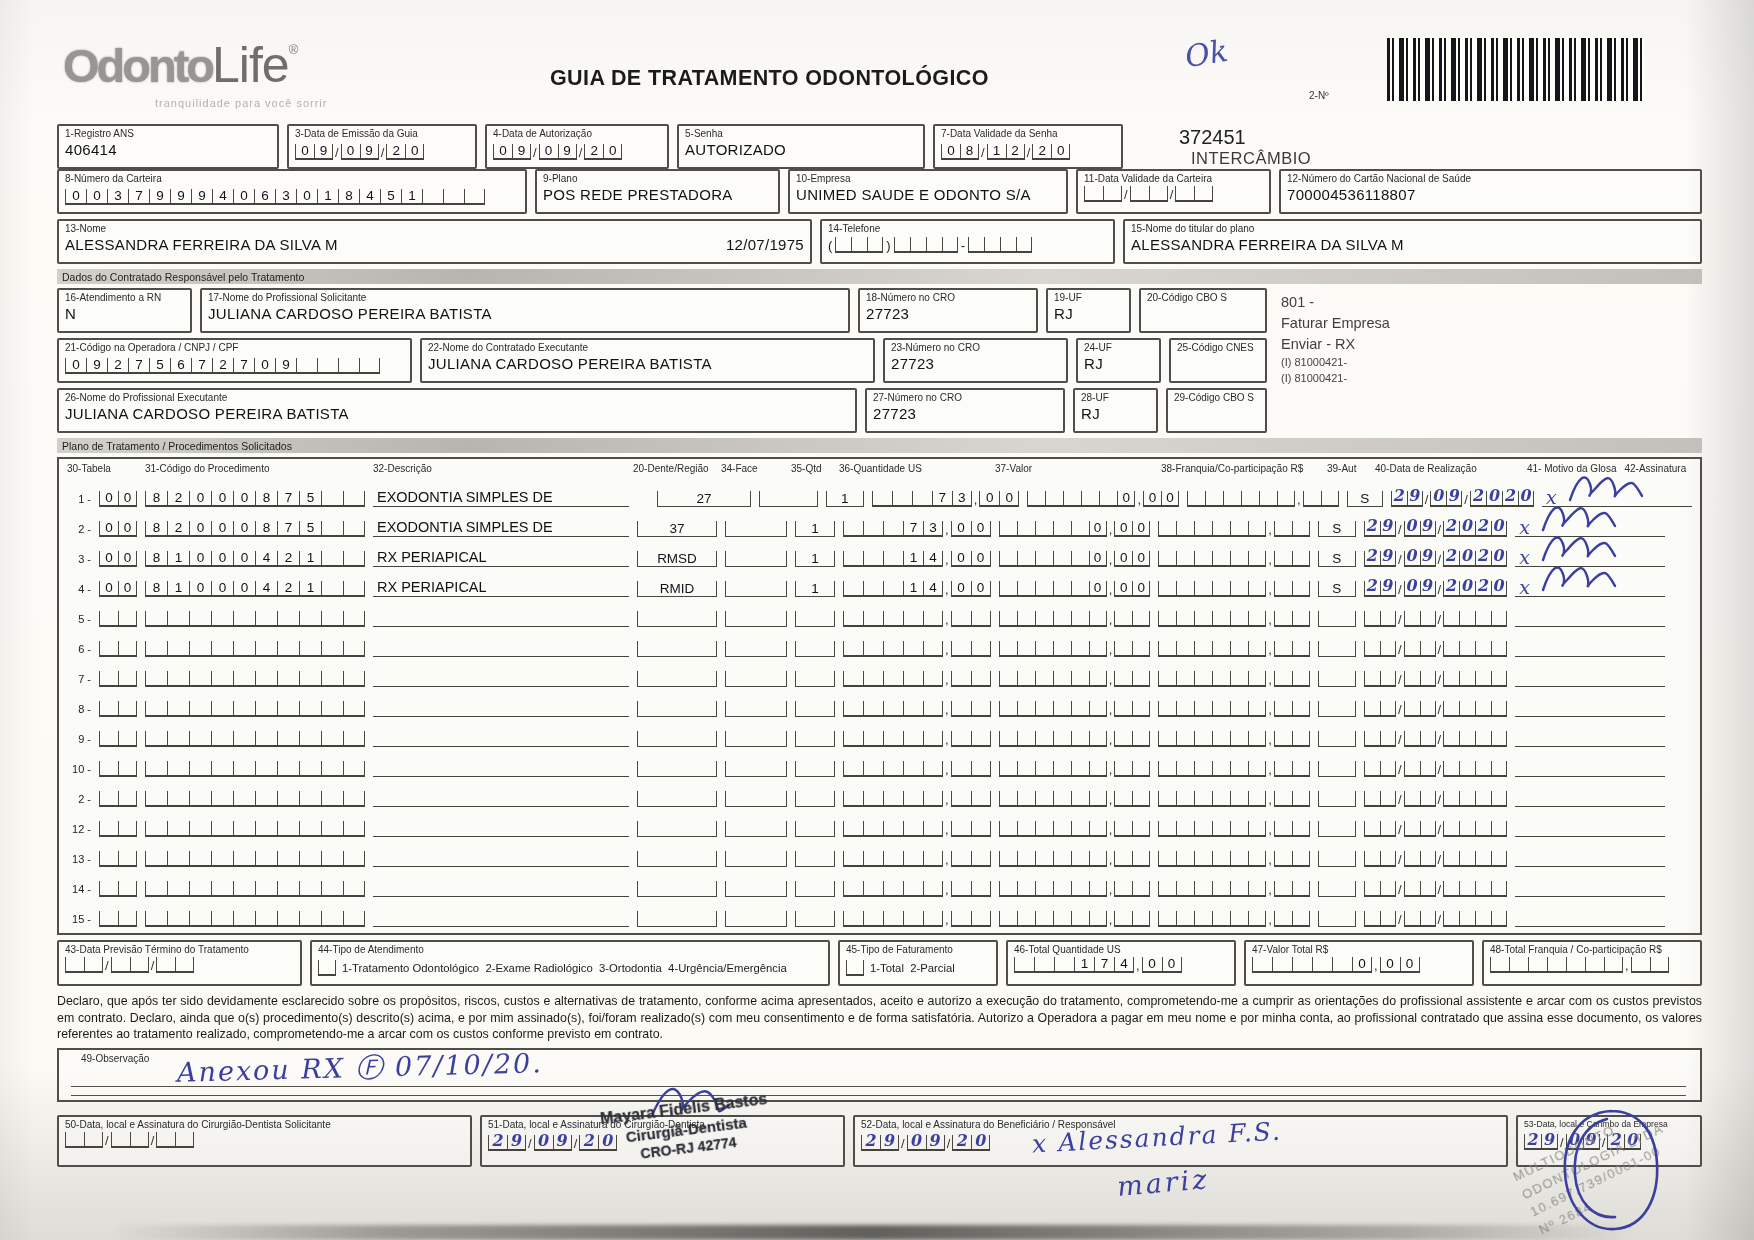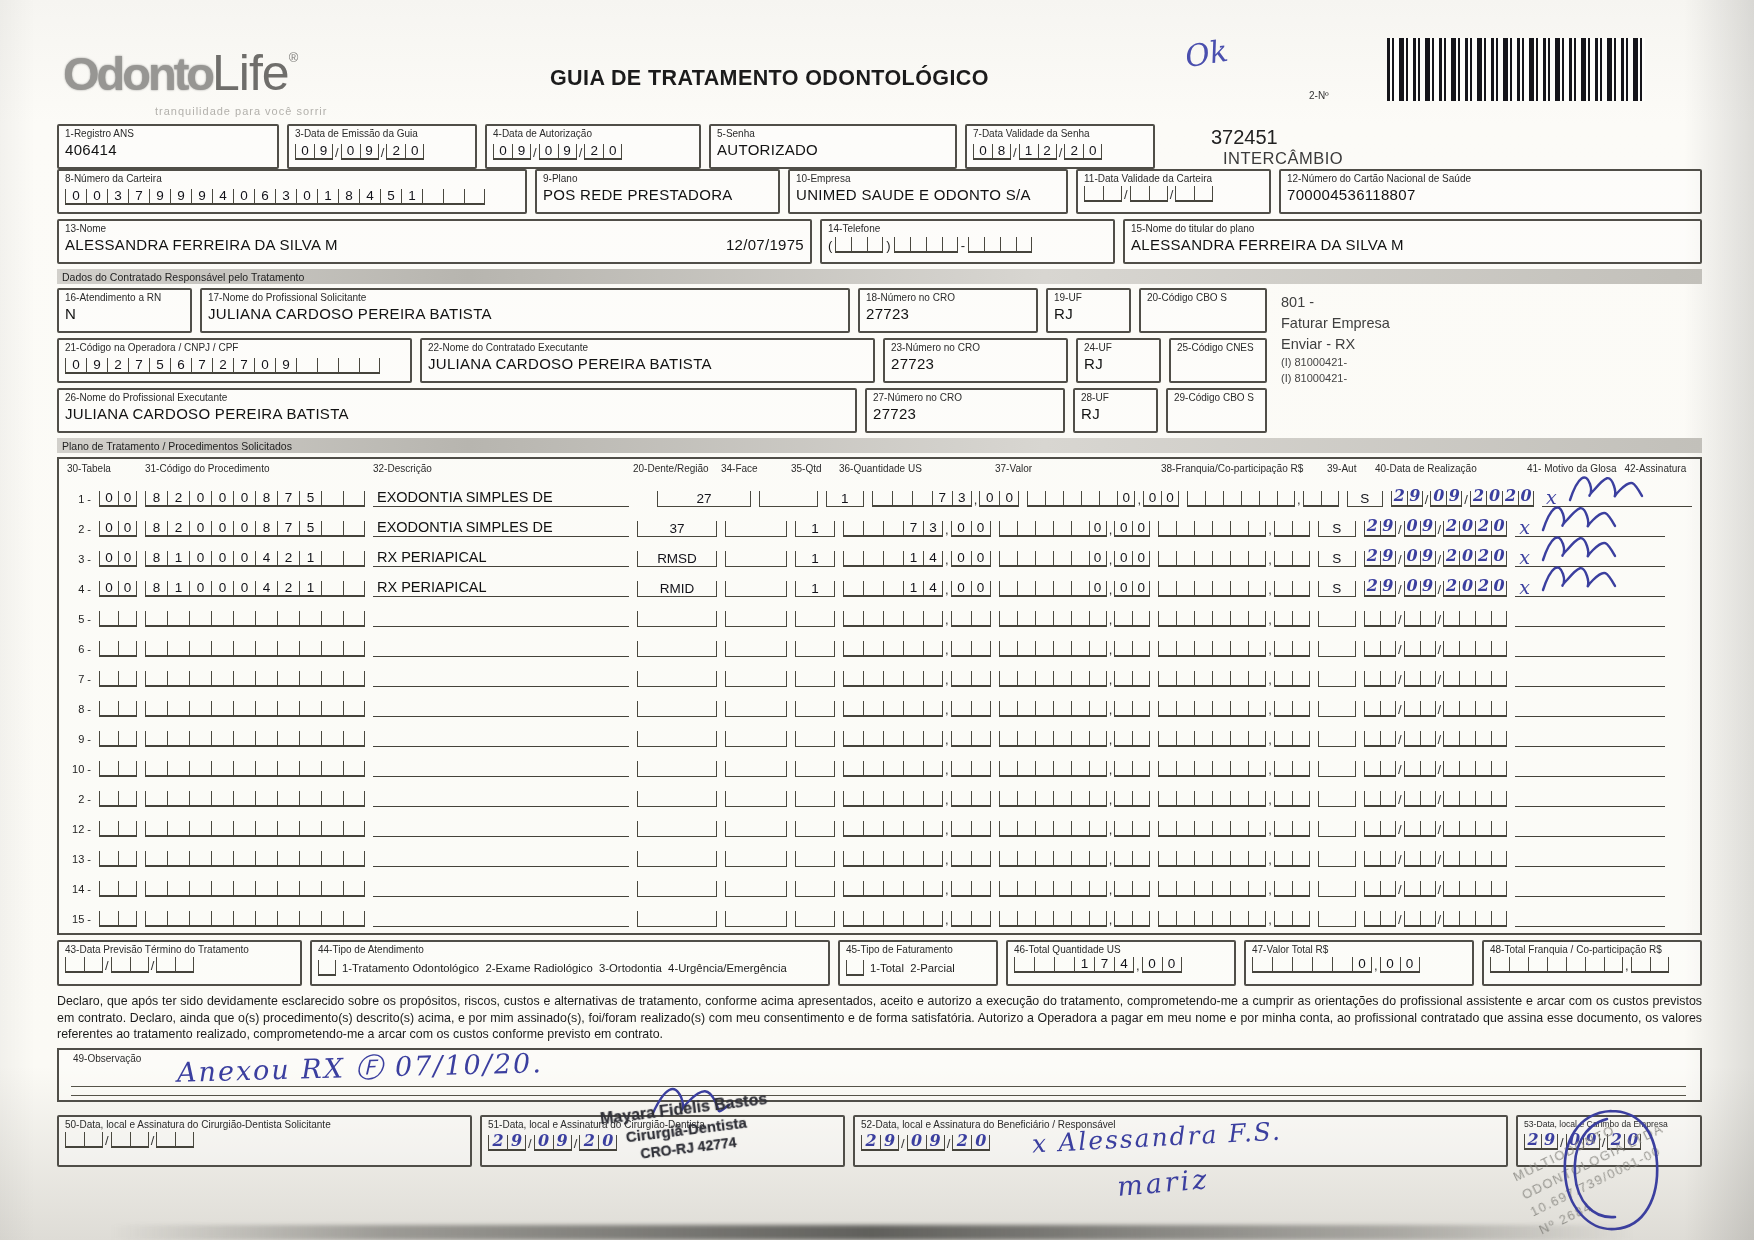--- a/index.html
+++ b/index.html
@@ -17,21 +17,21 @@
   }
   .bottom-band{
     position:absolute;left:110px;right:120px;bottom:0;height:15px;
     background:linear-gradient(90deg, transparent, rgba(75,74,70,.45) 18%, rgba(60,60,57,.78) 50%, rgba(75,74,70,.35) 85%, transparent);
     filter:blur(2px);
   }
   .form{position:absolute;left:57px;top:38px;width:1645px;color:#1c1c1c;}
 
   
   .hdr{position:relative;height:86px;}
-  .logo{position:absolute;left:6px;top:10px;line-height:1;}
+  .logo{position:absolute;left:6px;top:2px;line-height:1;}
   .logo .lg-main{font-size:47px;font-weight:bold;color:#979693;letter-spacing:-3px;text-shadow:0 0 2px rgba(130,130,128,.9);}
   .logo .lg-accent{font-size:50px;font-weight:400;color:#6f6e6b;letter-spacing:-1px;}
   .logo .lg-reg{font-size:13px;color:#7c7b78;vertical-align:28px;}
   .logo .lg-tag{display:block;margin:8px 0 0 92px;font-size:11px;color:#b3b1ac;letter-spacing:1px;}
   .title{position:absolute;left:493px;top:28px;font-size:21.5px;font-weight:600;color:#1b1b1b;letter-spacing:.4px;}
   .ok-note{position:absolute;left:1128px;top:-2px;font-family:"DejaVu Serif",serif;font-style:italic;font-size:30px;color:#4a4fae;transform:rotate(-9deg);}
   .bc-label{position:absolute;left:1252px;top:52px;font-size:10px;color:#333;}
   .barcode{position:absolute;left:1330px;top:0;width:258px;height:63px;
     background:repeating-linear-gradient(90deg,#15151a 0 3px,#fdfdfa 3px 5px,#15151a 5px 7px,#fdfdfa 7px 12px,#15151a 12px 17px,#fdfdfa 17px 19px,#15151a 19px 21px,#fdfdfa 21px 26px);}
   
@@ -62,21 +62,21 @@
   .ph{flex:0 0 auto;}
   .trow{display:flex;gap:8px;align-items:flex-end;height:30px;}
   .c-num{flex:0 0 24px;font-size:11px;color:#222;text-align:right;line-height:16px;}
   .c-desc{flex:0 0 252px;border-bottom:1.6px solid #45433b;height:17px;font-size:14.5px;line-height:16px;padding-left:4px;color:#121212;white-space:nowrap;overflow:hidden;}
   .c-sig{flex:0 0 150px;border-bottom:1.6px solid #45433b;height:24px;position:relative;}
   .c-sig .sig-x{position:absolute;left:4px;bottom:-2px;font-size:19px;}
   .c-sig svg{position:absolute;left:22px;bottom:-4px;overflow:visible;}
   
   .decl{margin-top:7px;font-size:12.4px;color:#1b1b1b;text-align:justify;line-height:1.33;}
   .obs-box{border:2px solid #504e48;margin-top:5px;height:54px;position:relative;box-sizing:border-box;background:rgba(255,255,255,.3);}
-  .obs-box .flabel{position:absolute;left:14px;top:3px;}
+  .obs-box .flabel{position:absolute;left:22px;top:3px;}
   .obs-hand{position:absolute;left:118px;top:0px;font-size:27px;letter-spacing:2px;transform:rotate(-1.5deg);}
   .obs-line{position:absolute;left:12px;right:14px;border-top:1.7px solid #555349;}
   .sigwrap{position:relative;margin-top:13px;height:52px;}
   .sigrow{display:flex;gap:8px;height:52px;}
   .stamp-dentist{position:absolute;left:545px;top:-16px;transform:rotate(-7deg);text-align:center;
     color:#2f3037;font-weight:bold;line-height:1.3;text-shadow:0 0 1px rgba(45,45,55,.55);filter:blur(.2px);}
   .stamp-dentist .sd1{font-size:16px;} .stamp-dentist .sd2{font-size:15px;} .stamp-dentist .sd3{font-size:14px;}
   .pen-over-stamp{position:absolute;left:588px;top:-34px;}
   .benef-sig{position:absolute;left:975px;top:8px;font-size:25px;letter-spacing:2px;transform:rotate(-3deg);white-space:nowrap;}
   .benef-sig2{position:absolute;left:1060px;top:52px;font-size:27px;letter-spacing:3px;transform:rotate(-5deg);}
@@ -118,21 +118,21 @@
               <span class="cell" style="width: 19px;">0</span>
               <span class="cell" style="width: 19px;">9</span>
             </span>
             <span class="sep">/</span>
             <span class="comb">
               <span class="cell" style="width: 19px;">2</span>
               <span class="cell" style="width: 19px;">0</span>
             </span>
           </span>
     </div>
-    <div class="fbox" style="width:216px">
+    <div class="fbox" style="width:184px">
       <span class="flabel">4-Data de Autorização</span>
       <span class="comb">
             <span class="comb">
               <span class="cell" style="width: 19px;">0</span>
               <span class="cell" style="width: 19px;">9</span>
             </span>
             <span class="sep">/</span>
             <span class="comb">
               <span class="cell" style="width: 19px;">0</span>
               <span class="cell" style="width: 19px;">9</span>

